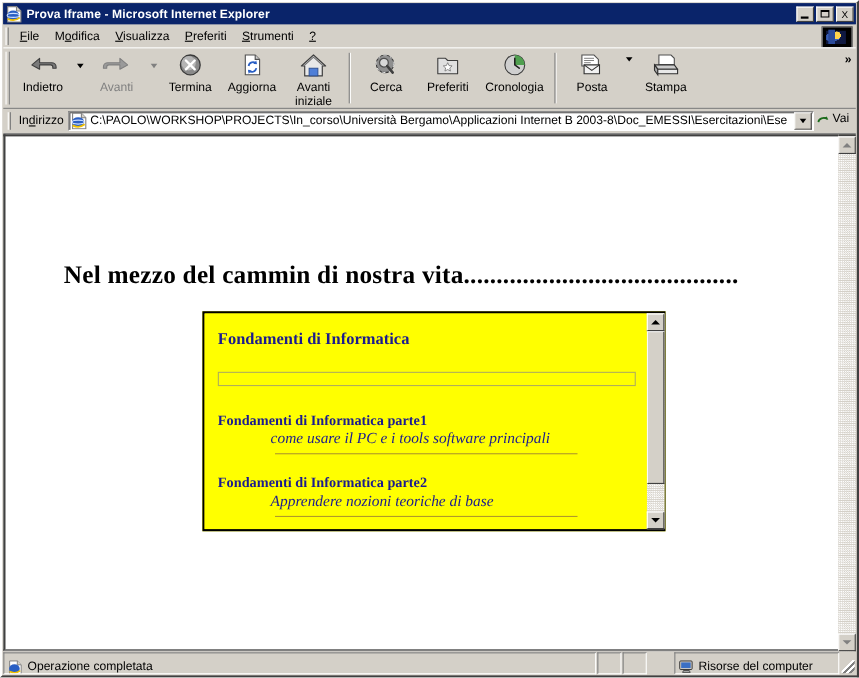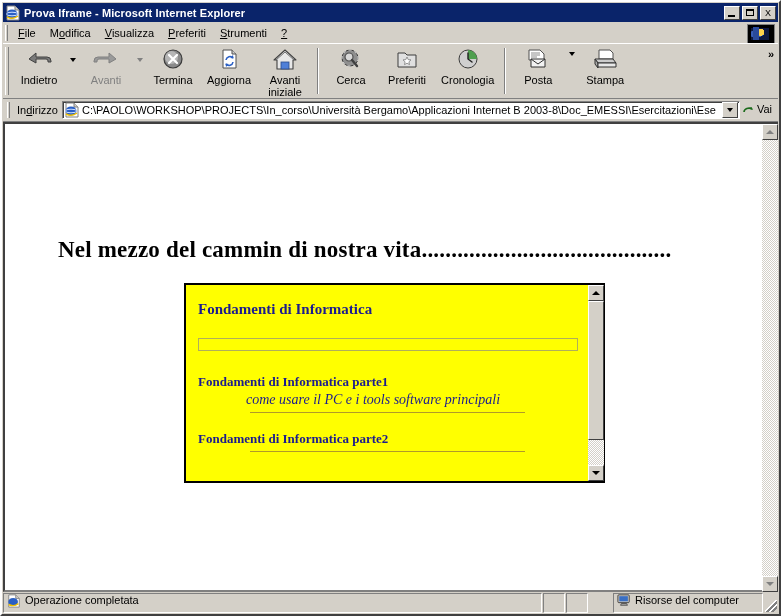--- a/index.html
+++ b/index.html
@@ -351,21 +351,21 @@
     margin: 1px 1px 1px 1px;
     display: flex; align-items: stretch;
     background: #d4d0c8;
     font-size: 11px;
   }
   .st-pane {
     border: 1px solid #808080;
     border-right-color: #ffffff;
     border-bottom-color: #ffffff;
     box-sizing: border-box;
-    display: flex; align-items: flex-start;
+    display: flex; align-items: flex-end;
     padding: 0 3px;
     margin-right: 1px;
     overflow: hidden;
     white-space: nowrap;
   }
   .st-main { flex: 1 1 auto; }
   .st-sm { width: 22px; }
   .st-zone { width: 150px; margin-left: 24px; }
   .st-text { margin-left: 4px; }
   .grip-corner {
@@ -594,20 +594,21 @@
             <div class="fi-inputbox"></div>
 
             <div class="fi-entry">
               <div class="fi-head">Fondamenti di Informatica parte1</div>
               <div class="fi-sub">come usare il PC e i tools software principali</div>
               <div class="fi-rule"></div>
             </div>
 
             <div class="fi-entry second">
               <div class="fi-head">Fondamenti di Informatica parte2</div>
+              <div class="fi-sub">Apprendere nozioni teoriche di base</div>
               <div class="fi-rule"></div>
             </div>
           </div>
 
           <div class="sb track-dots">
             <span class="sb-btn">
                 <span class="tri-up"></span>
               </span>
             <span class="sb-thumb" style="height:139px;"></span>
             <span class="sb-space"></span>

